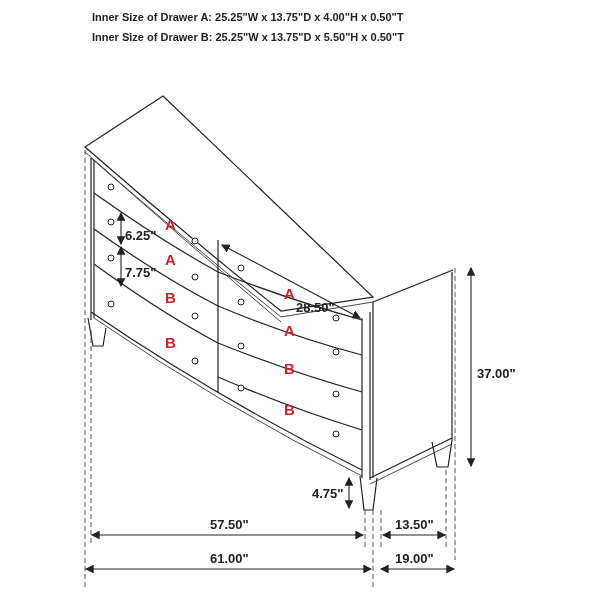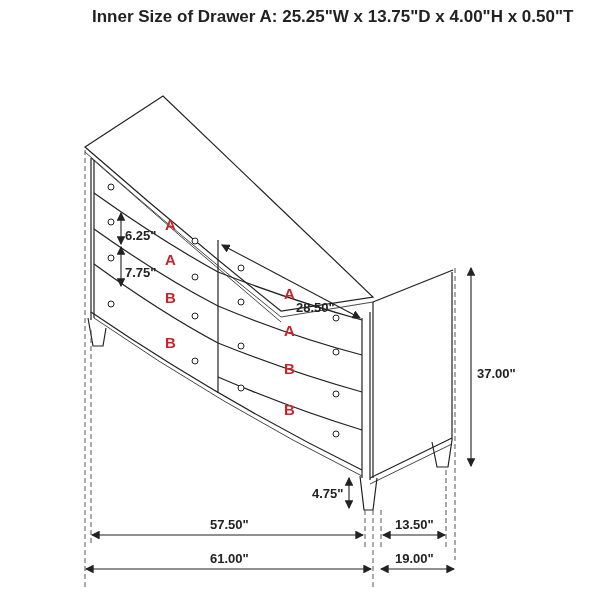--- a/index.html
+++ b/index.html
@@ -1,32 +1,33 @@
 <!DOCTYPE html>
 <html><head>
 <meta charset="utf-8">
 <style>
   html, body { margin: 0; padding: 0; background: #ffffff; }
   body { width: 600px; height: 600px; position: relative; overflow: hidden; font-family: "Liberation Sans", sans-serif; }
   .specs { position: absolute; left: 92px; top: 7px; }
-  .spec-line { font-size: 17px; font-weight: bold; color: #222222; line-height: 20px; white-space: nowrap; }
+  .spec-line { font-size: 11px; font-weight: bold; color: #222222; line-height: 20px; white-space: nowrap; }
   svg { position: absolute; left: 0; top: 0; }
   .ln { stroke: #222; stroke-width: 1.2; fill: none; }
   .thin { stroke: #333; stroke-width: 0.9; fill: none; }
   .dash { stroke: #555; stroke-width: 1; fill: none; stroke-dasharray: 5 3; }
   .dim { stroke: #222; stroke-width: 1.1; fill: none; }
   .lbl { font-family: "Liberation Sans", sans-serif; font-weight: bold; font-size: 13px; fill: #222; }
   .drw { font-family: "Liberation Sans", sans-serif; font-weight: bold; font-size: 15px; fill: #cc2229; }
   .knob { fill: #fff; stroke: #222; stroke-width: 1; }
 </style>
 </head>
 <body>
 
 <div class="specs">
   <div class="spec-line">Inner Size of Drawer A: 25.25"W x 13.75"D x 4.00"H x 0.50"T</div>
+  <div class="spec-line">Inner Size of Drawer B: 25.25"W x 13.75"D x 5.50"H x 0.50"T</div>
 </div>
 
 <svg width="600" height="600" viewBox="0 0 600 600">
   <defs>
     <marker id="arr" markerWidth="8" markerHeight="8" refX="7" refY="4" orient="auto-start-reverse">
       <path d="M0,0 L8,4 L0,8 z" fill="#222"></path>
     </marker>
   </defs>
 
   <g>

